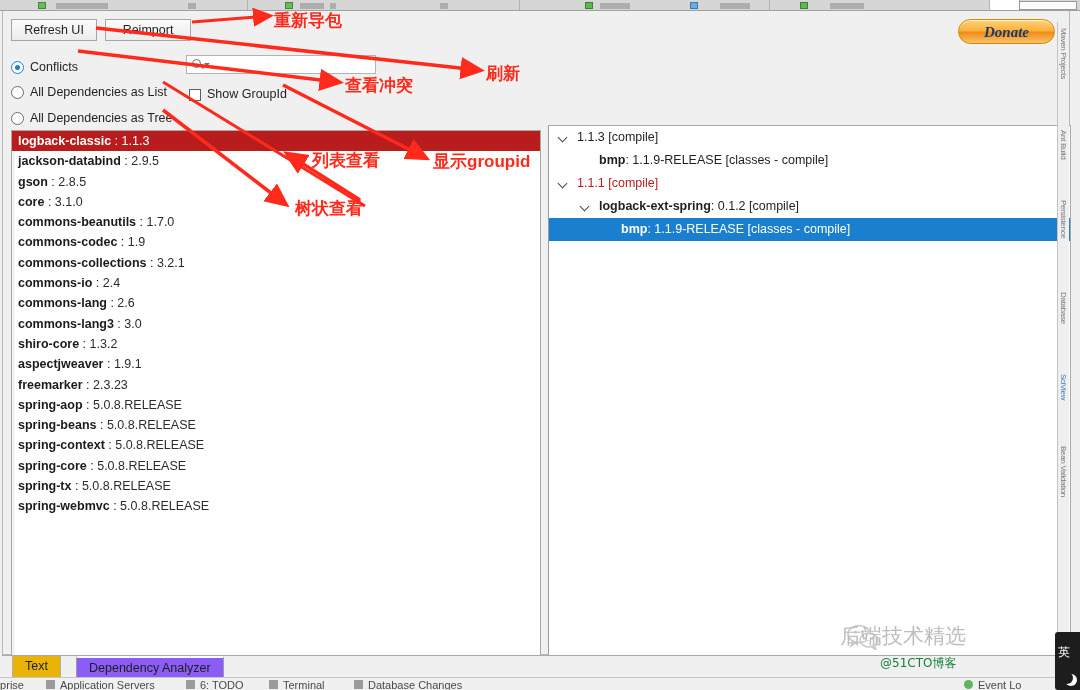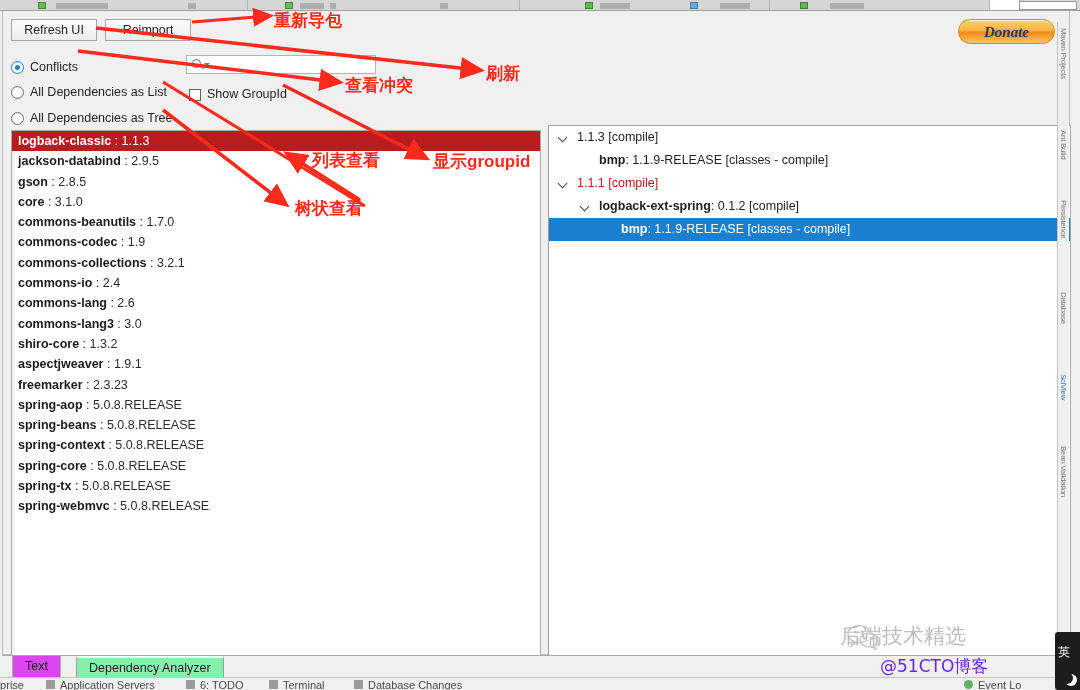--- a/index.html
+++ b/index.html
@@ -178,22 +178,22 @@
 
   
   .bottom-tabs {
     position: absolute; left: 2px; top: 655px; width: 1068px; height: 22px;
     border-top: 1px solid #a9a9a9; background: #f0f0f0;
   }
   .btab {
     position: absolute; top: 0; height: 22px; line-height: 21px;
     font-size: 12.5px; text-align: center; padding: 0 12px;
   }
-  #tab-text { left: 10px; background: #d946ef; border: 1px solid #b0b0b0; border-top: none;}
-  #tab-dependency-analyzer { left: 74px; background: #86efac; border: 1px solid #9d9d9d; border-top: 2px solid #fff; }
+  #tab-text { left: 10px; background: #eab308; border: 1px solid #b0b0b0; border-top: none;}
+  #tab-dependency-analyzer { left: 74px; background: #8b5cf6; border: 1px solid #9d9d9d; border-top: 2px solid #fff; }
 
   
   .statusbar {
     position: absolute; left: 0; top: 677px; width: 1080px; height: 13px;
     background: #f0f0f0; border-top: 1px solid #c6c6c6;
     overflow: hidden;
   }
   .sb-item {
     position: absolute; top: 0; font-size: 11px; color: #4a4a4a; white-space: nowrap;
     line-height: 14px;
@@ -221,21 +221,21 @@
   #wechat-watermark {
     position: absolute; left: 840px; top: 622px;
     color: #bdbdbd; font-size: 21px; white-space: nowrap;
     font-family: "DejaVu Sans", sans-serif;
   }
   #wechat-logo {
     position: absolute; left: 846px; top: 624px; width: 36px; height: 26px;
   }
   #site-watermark {
     position: absolute; left: 880px; top: 655px;
-    color: #6d28d9; font-size: 17px; white-space: nowrap;
+    color: #15803d; font-size: 12px; white-space: nowrap;
     font-family: "DejaVu Sans", sans-serif;
   }
   
   #ime-badge {
     position: absolute; right: 0; top: 632px; width: 25px; height: 58px;
     background: #1d1d1d; border-radius: 3px 0 0 3px;
     color: #fff; font-size: 12px; text-align: center;
   }
   #ime-badge .zh { display:block; margin-top: 4px; writing-mode: vertical-rl; }
   #ime-badge .moon {

